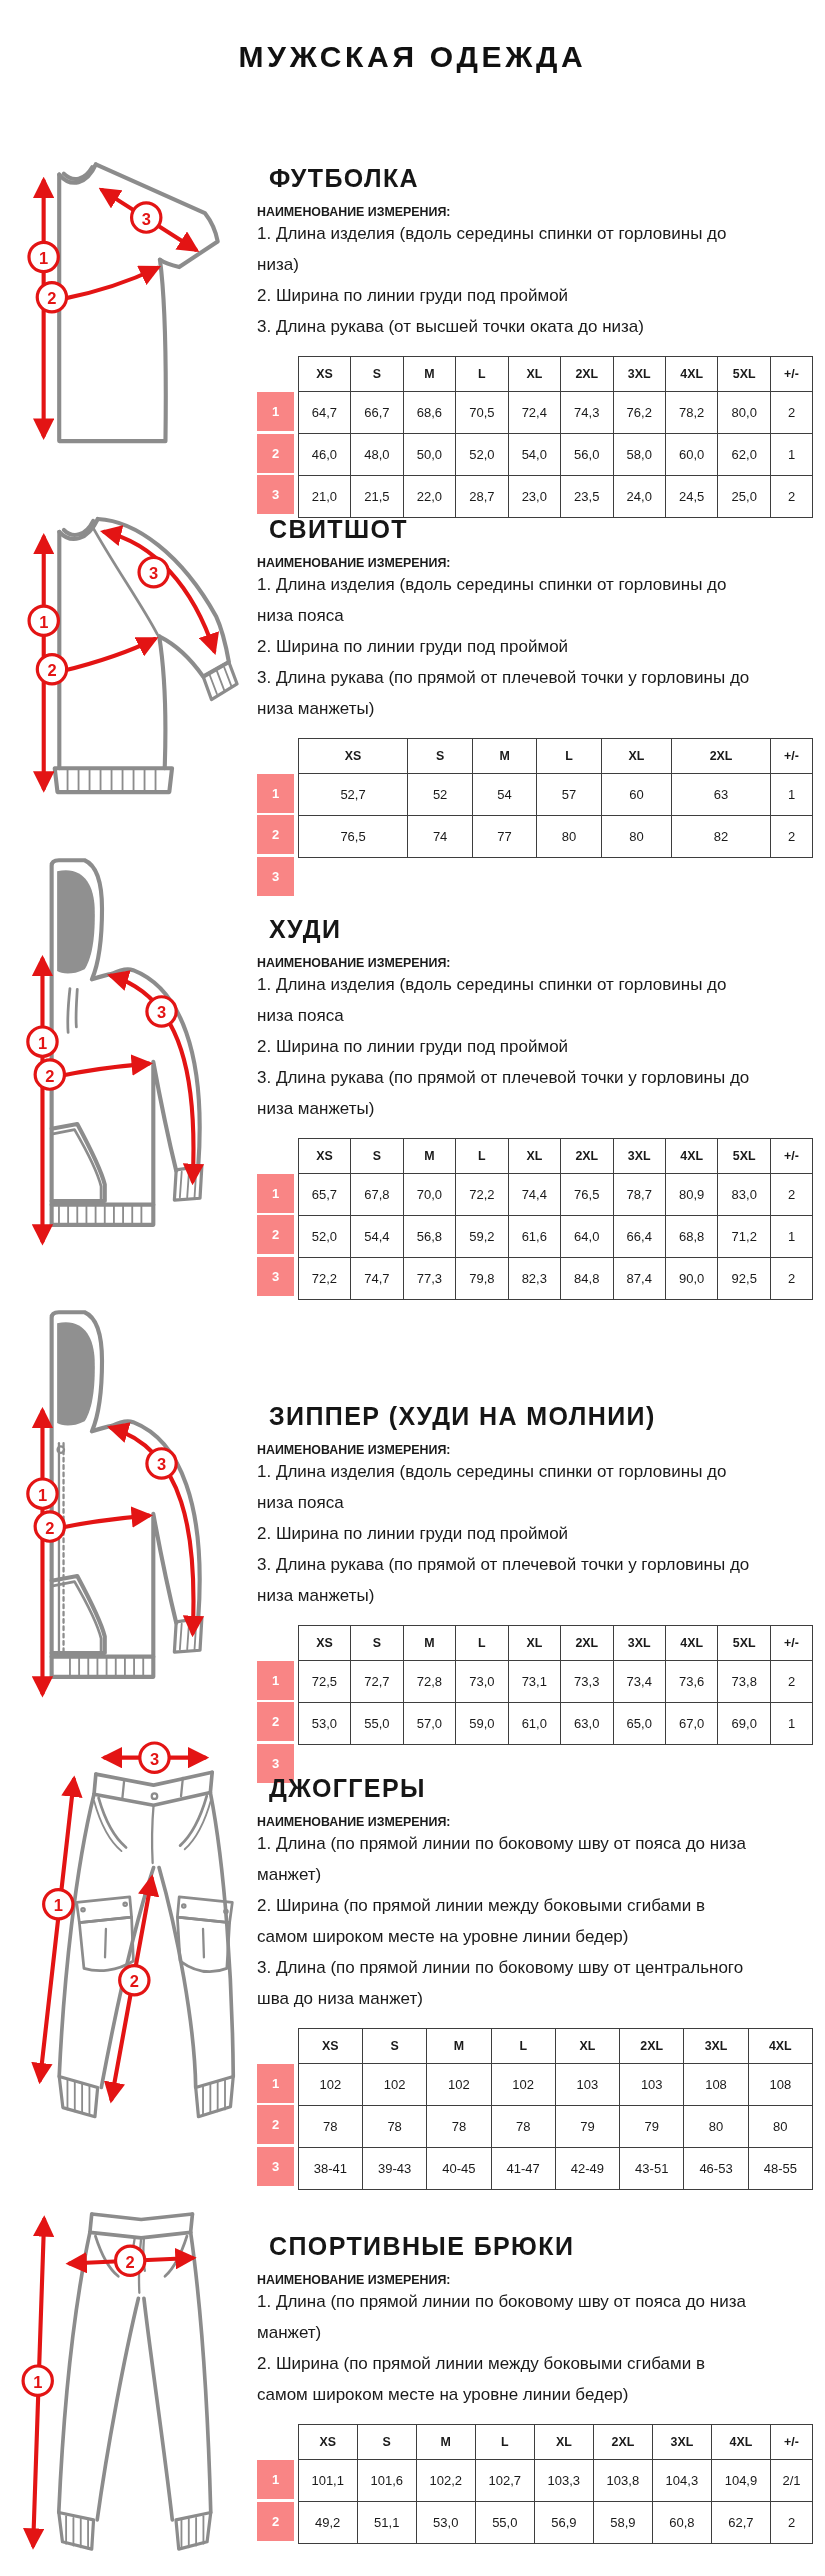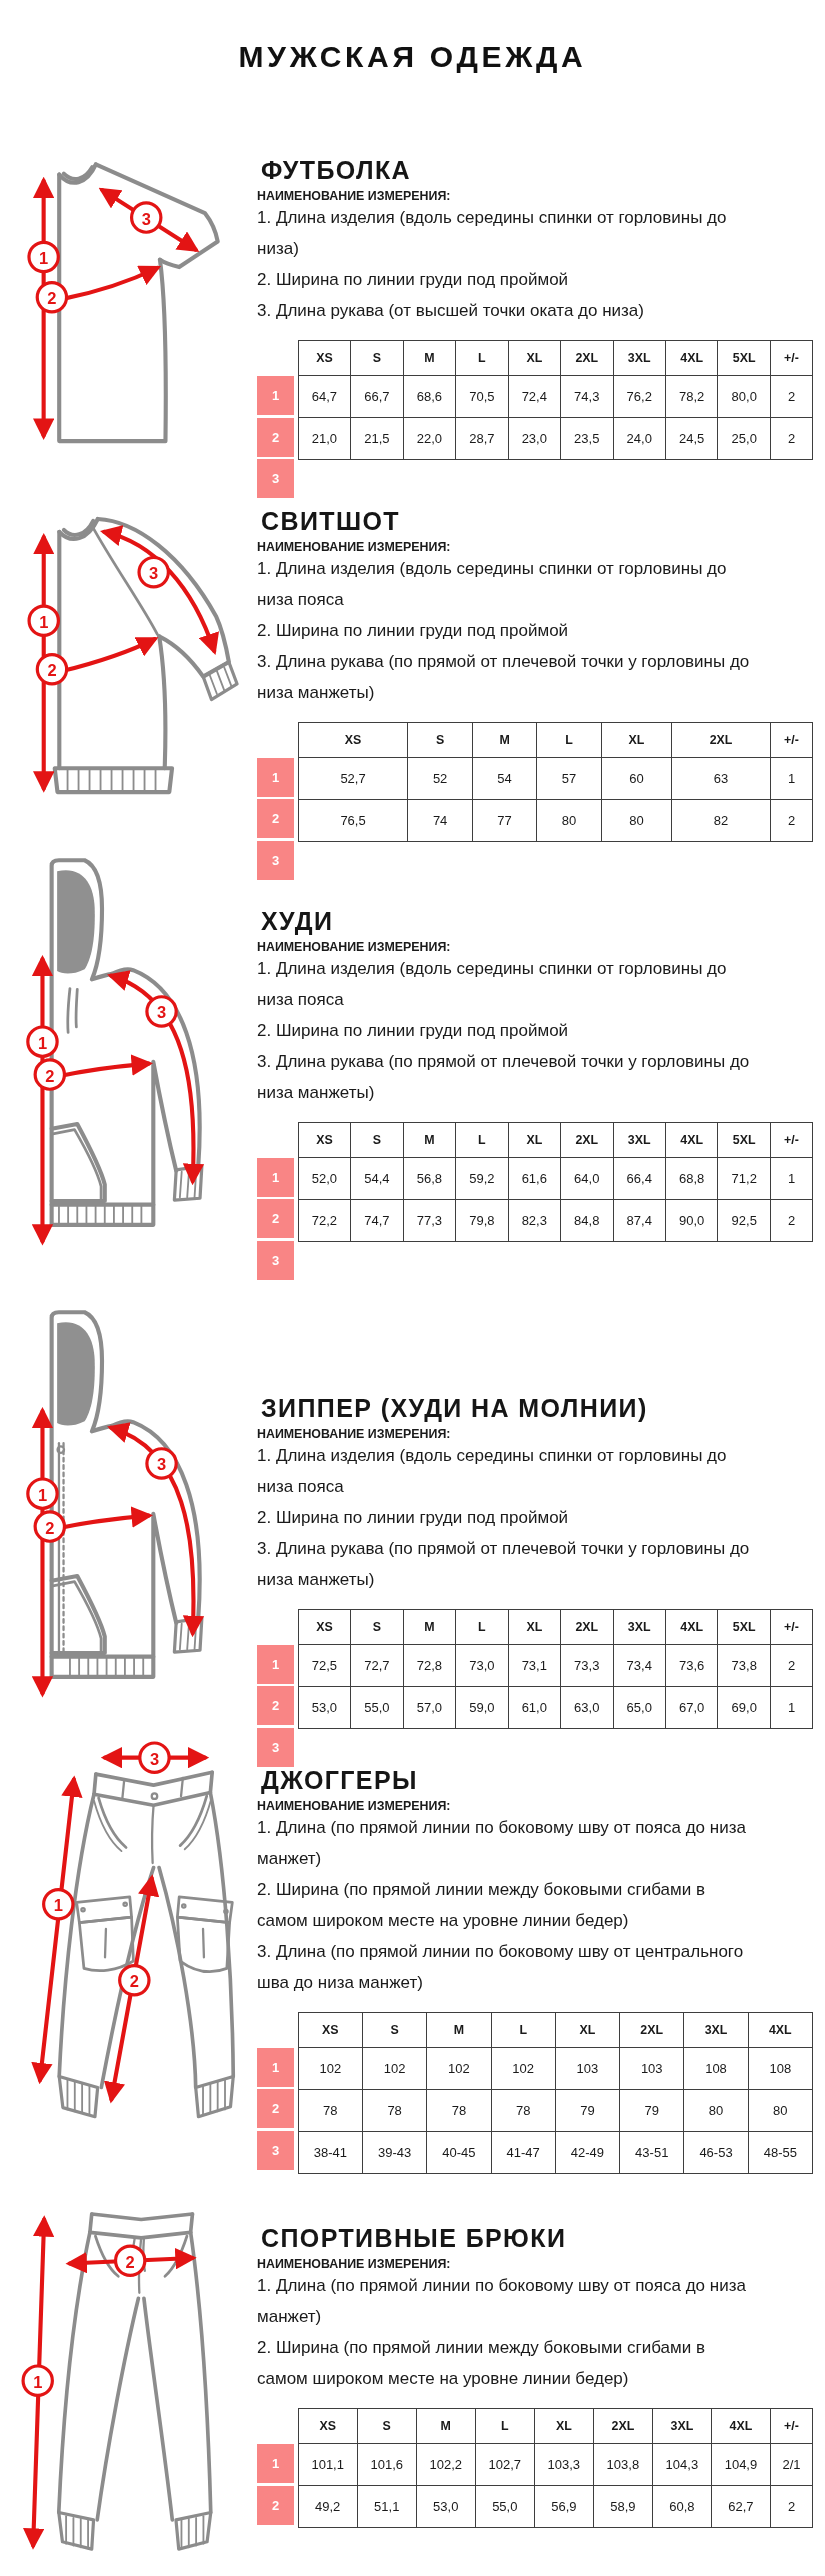--- a/index.html
+++ b/index.html
@@ -8,21 +8,21 @@
     --gray:#8c8c8c;
     --border:#3e3e3e;
     --ink:#1a1a1a;
   }
   html,body{margin:0;padding:0;background:#fff;}
   body{font-family:"Liberation Sans",sans-serif;color:var(--ink);}
   .page{position:relative;width:825px;height:2576px;background:#fff;overflow:hidden;}
   .title{position:absolute;top:40px;left:0;width:100%;text-align:center;
          font-size:30px;font-weight:700;letter-spacing:3.7px;color:#111;}
   .content{position:absolute;left:257px;width:556px;}
-  h2.sec{font-size:25px;font-weight:700;letter-spacing:1.4px;margin:4px;color:#161616;}
+  h2.sec{font-size:25px;font-weight:700;letter-spacing:1.4px;margin:12px;color:#161616;}
   .mhead{margin-top:3px;font-size:12.4px;font-weight:700;}
   .mitem{font-size:17px;line-height:1.82;max-width:503px;}
   .twrap{display:flex;align-items:flex-start;margin-top:13px;}
   .labels{width:37px;margin-right:3.7px;margin-top:36px;display:flex;flex-direction:column;gap:2.8px;}
   .label-cell{height:39px;background:var(--pink);color:#fff;font-weight:700;font-size:13px;
               display:flex;align-items:center;justify-content:center;}
   table.size{border-collapse:collapse;table-layout:fixed;flex:1;}
   table.size th{height:34px;border:0.9px solid var(--border);font-size:12.4px;font-weight:700;text-align:center;padding:0;}
   table.size td{height:41px;border:0.9px solid var(--border);font-size:13px;font-weight:400;text-align:center;padding:0;}
   .illus{position:absolute;}
@@ -355,20 +355,32 @@
               <td>68,6</td>
               <td>70,5</td>
               <td>72,4</td>
               <td>74,3</td>
               <td>76,2</td>
               <td>78,2</td>
               <td>80,0</td>
               <td>2</td>
             </tr>
             <tr>
+              <td>46,0</td>
+              <td>48,0</td>
+              <td>50,0</td>
+              <td>52,0</td>
+              <td>54,0</td>
+              <td>56,0</td>
+              <td>58,0</td>
+              <td>60,0</td>
+              <td>62,0</td>
+              <td>1</td>
+            </tr>
+            <tr>
               <td>21,0</td>
               <td>21,5</td>
               <td>22,0</td>
               <td>28,7</td>
               <td>23,0</td>
               <td>23,5</td>
               <td>24,0</td>
               <td>24,5</td>
               <td>25,0</td>
               <td>2</td>
@@ -469,20 +481,32 @@
               <th>XL</th>
               <th>2XL</th>
               <th>3XL</th>
               <th>4XL</th>
               <th>5XL</th>
               <th>+/-</th>
             </tr>
           </thead>
           <tbody>
             <tr>
+              <td>65,7</td>
+              <td>67,8</td>
+              <td>70,0</td>
+              <td>72,2</td>
+              <td>74,4</td>
+              <td>76,5</td>
+              <td>78,7</td>
+              <td>80,9</td>
+              <td>83,0</td>
+              <td>2</td>
+            </tr>
+            <tr>
               <td>52,0</td>
               <td>54,4</td>
               <td>56,8</td>
               <td>59,2</td>
               <td>61,6</td>
               <td>64,0</td>
               <td>66,4</td>
               <td>68,8</td>
               <td>71,2</td>
               <td>1</td>

